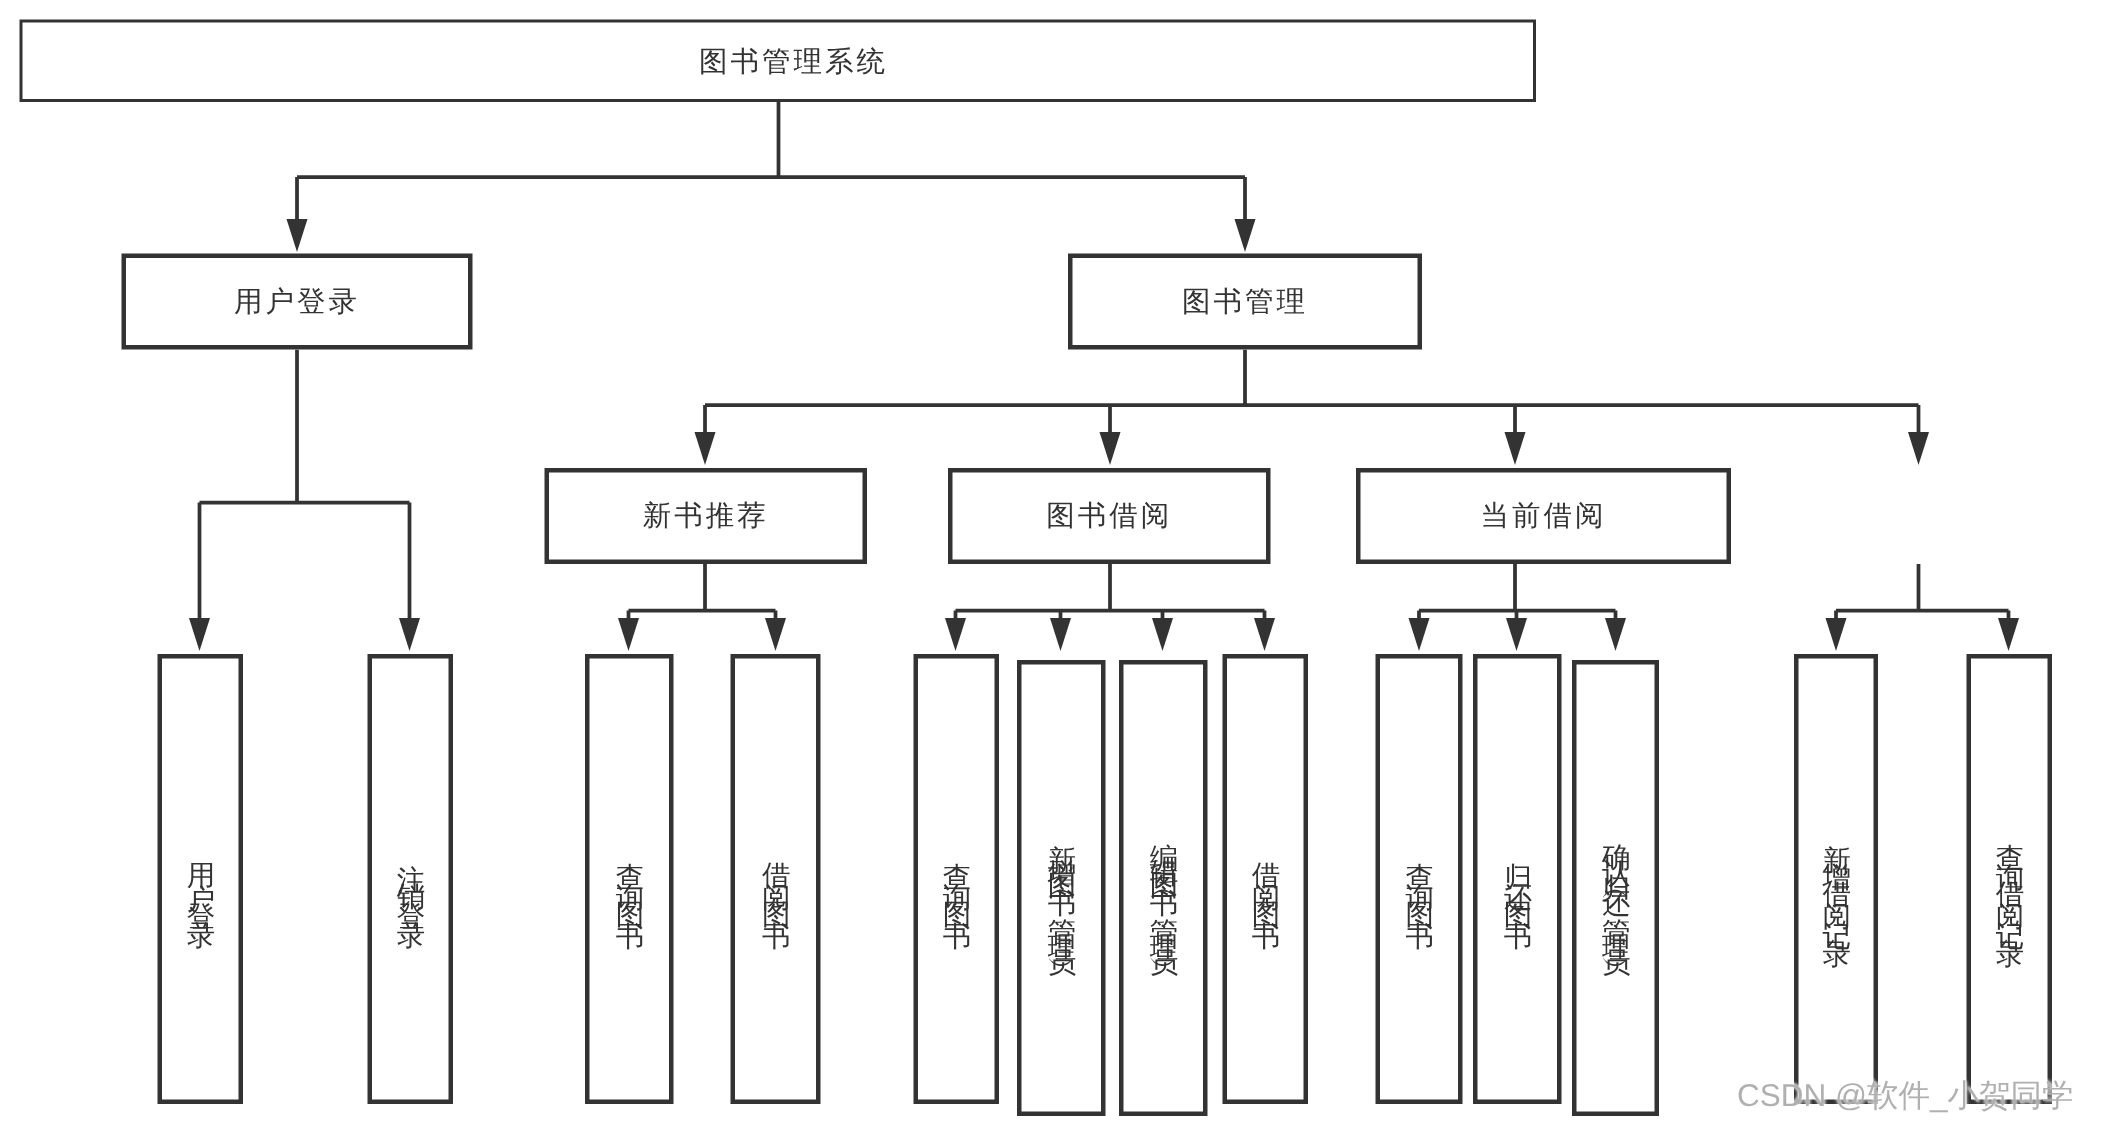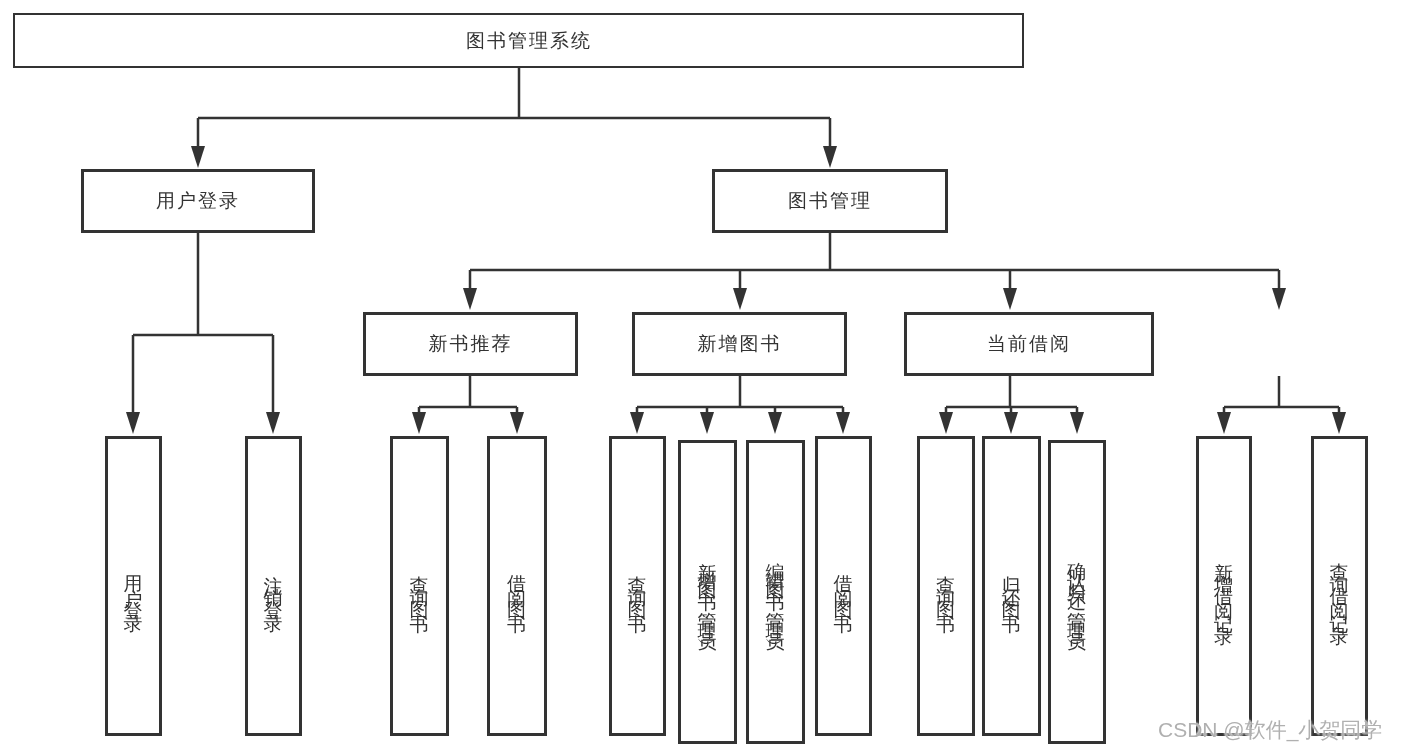--- a/index.html
+++ b/index.html
@@ -100,21 +100,21 @@
     <span class="hlabel">用户登录</span>
   </div>
   <div class="box" style="left:363px;top:312px;width:215px;height:64px">
     <span class="hlabel">新书推荐</span>
   </div>
 
   <div class="box" style="left:712px;top:169px;width:236px;height:64px">
     <span class="hlabel">图书管理</span>
   </div>
   <div class="box" style="left:632px;top:312px;width:215px;height:64px">
-    <span class="hlabel">新增图书</span>
+    <span class="hlabel">图书借阅</span>
   </div>
   <div class="box" style="left:904px;top:312px;width:250px;height:64px">
     <span class="hlabel">当前借阅</span>
   </div>
 
   <div class="box" style="left:105px;top:436px;width:57px;height:300px">
     <span class="vlabel">用户登录</span>
   </div>
   <div class="box" style="left:245px;top:436px;width:57px;height:300px">
     <span class="vlabel">注销登录</span>

